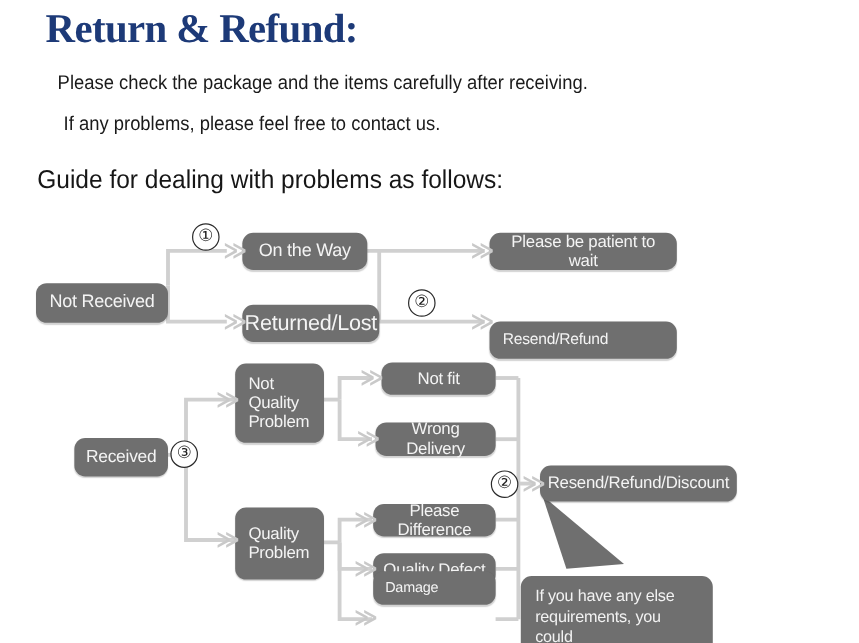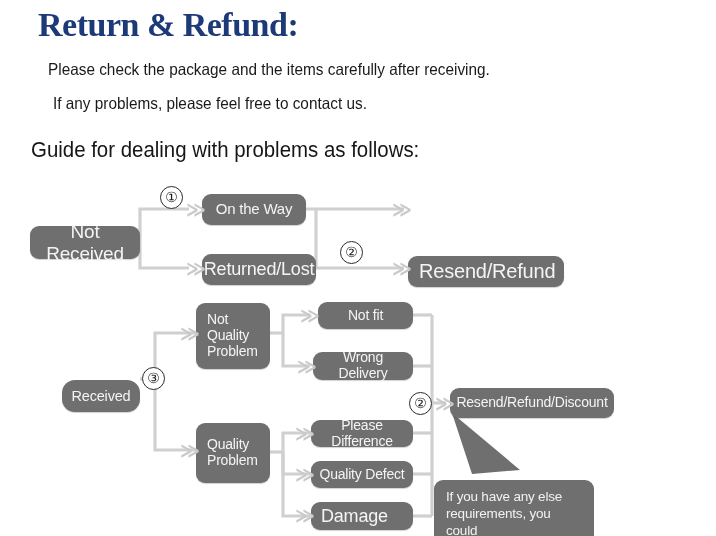--- a/index.html
+++ b/index.html
@@ -182,47 +182,48 @@
         <path d="M413,516 L432,516"></path>
         <path d="M432,315 L432,516"></path>
         <path d="M432,403 L446,403"></path>
       </g>
     </svg>
 
     <svg style="position:absolute;left:0;top:0;width:716px;height:536px;pointer-events:none;" viewBox="0 0 716 536" width="716" height="536">
       <polygon points="452,413 520,470 472,474" fill="#6f6f6f"></polygon>
     </svg>
 
-    <div class="node" style="left:30px; top:226px; width:110px; height:33px; font-size:19px;">Not Received</div>
+    <div class="node" style="left:30px; top:236px; width:110px; height:33px; font-size:15px;">Not Received</div>
 
     <div class="node" style="left:202px; top:194px; width:104px; height:31px; font-size:15px;">On the Way</div>
 
     <div class="node" style="left:202px; top:254px; width:114px; height:31px; font-size:18px;">Returned/Lost</div>
 
-
-    <div class="node" style="left:408px; top:256px; width:156px; height:31px; font-size:20px; justify-content:flex-start; padding-left:11px;">Resend/Refund</div>
-
-    <div class="node" style="left:62px; top:380px; width:78px; height:32px; font-size:14.5px;border-radius:13px;">Received</div>
+    <div class="node" style="left:408px; top:194px; width:156px; height:31px; font-size:14px;">Please be patient to wait</div>
+
+    <div class="node" style="left:408px; top:268px; width:156px; height:31px; font-size:13px; justify-content:flex-start; padding-left:11px;">Resend/Refund</div>
+
+    <div class="node" style="left:62px; top:365px; width:78px; height:32px; font-size:14.5px;">Received</div>
 
     <div class="node multiline" style="left:196px; top:303px; width:74px; height:66px; font-size:14px;">Not
 Quality
 Problem</div>
 
     <div class="node multiline" style="left:196px; top:423px; width:74px; height:60px; font-size:14px;">Quality
 Problem</div>
 
     <div class="node" style="left:318px; top:302px; width:95px; height:27px; font-size:14px;text-align:right;">Not fit</div>
 
     <div class="node" style="left:313px; top:352px; width:100px; height:28px; font-size:14px;">Wrong Delivery</div>
 
     <div class="node" style="left:311px; top:420px; width:102px; height:27px; font-size:14px;">Please Difference</div>
 
     <div class="node" style="left:311px; top:461px; width:102px; height:27px; font-size:14px;">Quality Defect</div>
 
-    <div class="node" style="left:311px; top:502px; width:102px; height:28px; font-size:18px; justify-content:flex-start; padding-left:10px;">Damage</div>
+    <div class="node" style="left:311px; top:476px; width:102px; height:28px; font-size:12px; justify-content:flex-start; padding-left:10px;">Damage</div>
 
     <div class="node" style="left:450px; top:388px; width:164px; height:30px; font-size:14px;">Resend/Refund/Discount</div>
 
     <span class="arrow" style="left:186px; top:200px;">≫</span>
     <span class="arrow" style="left:186px; top:259px;">≫</span>
     <span class="arrow" style="left:392px; top:200px;">≫</span>
     <span class="arrow" style="left:392px; top:259px;">≫</span>
 
     <span class="arrow" style="left:180px; top:324px;">≫</span>
     <span class="arrow" style="left:180px; top:441px;">≫</span>

